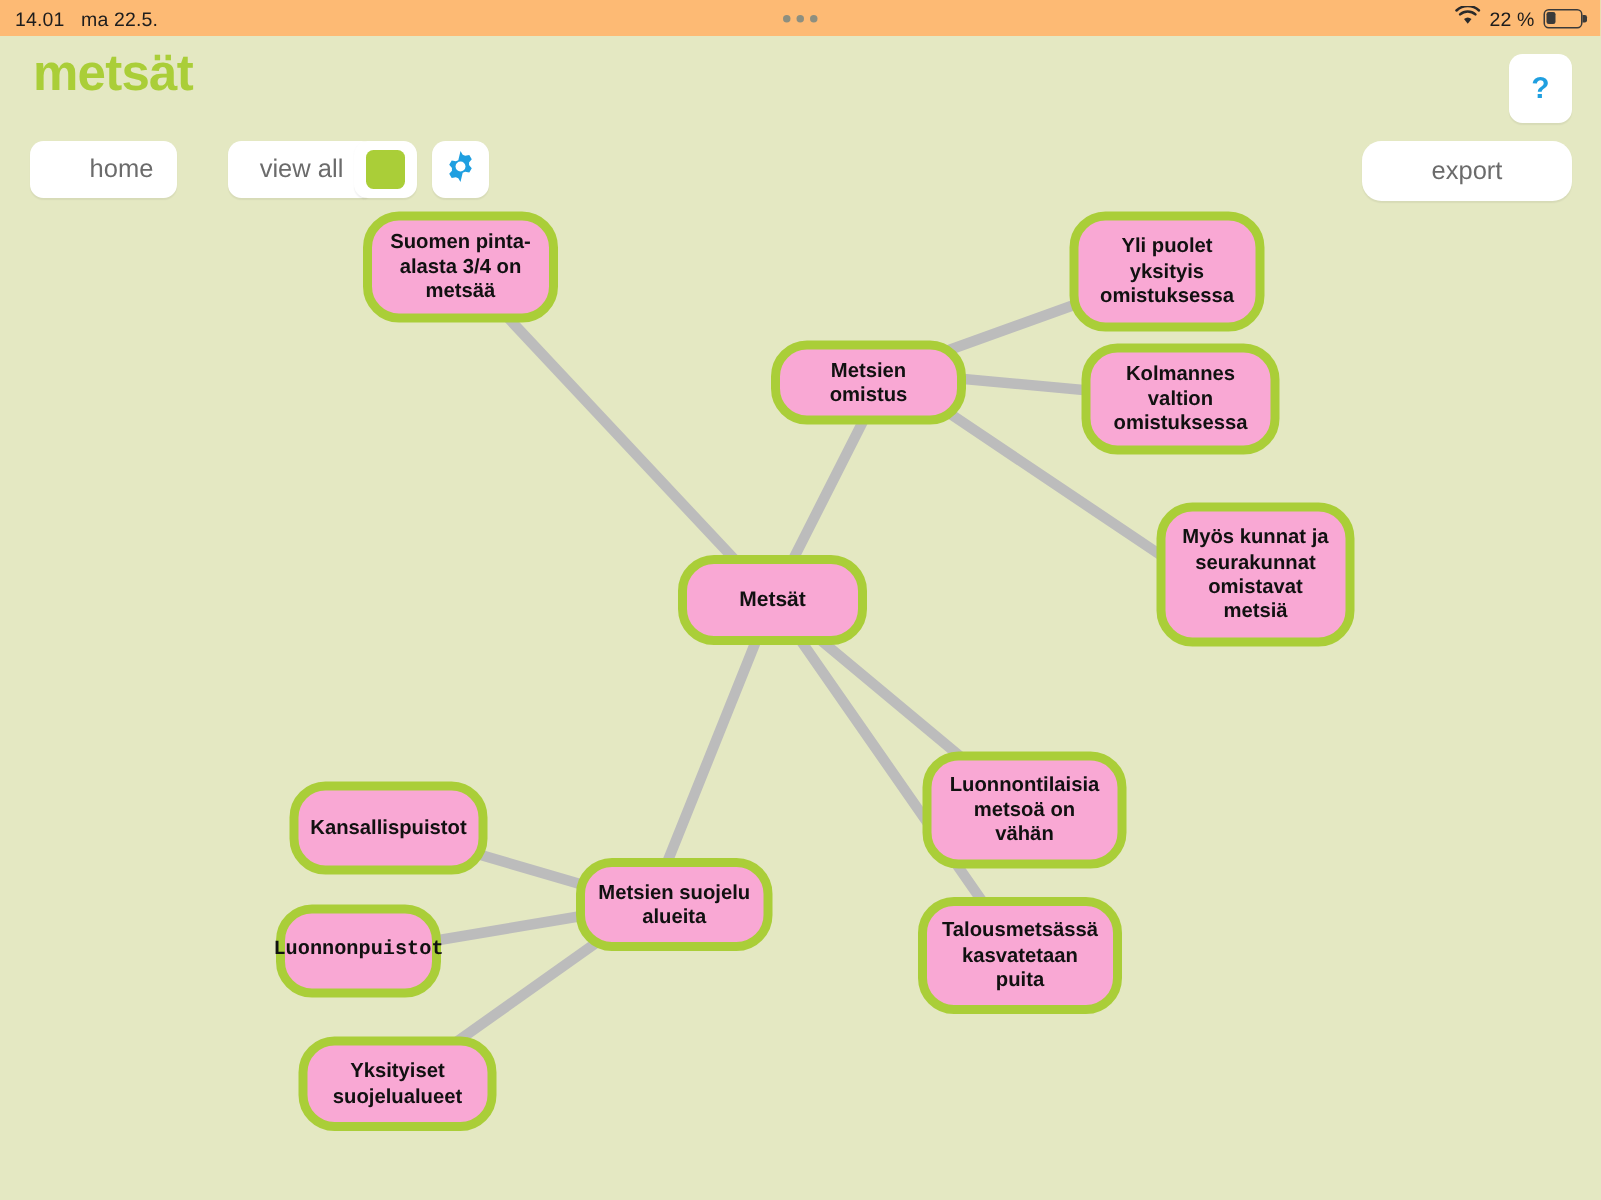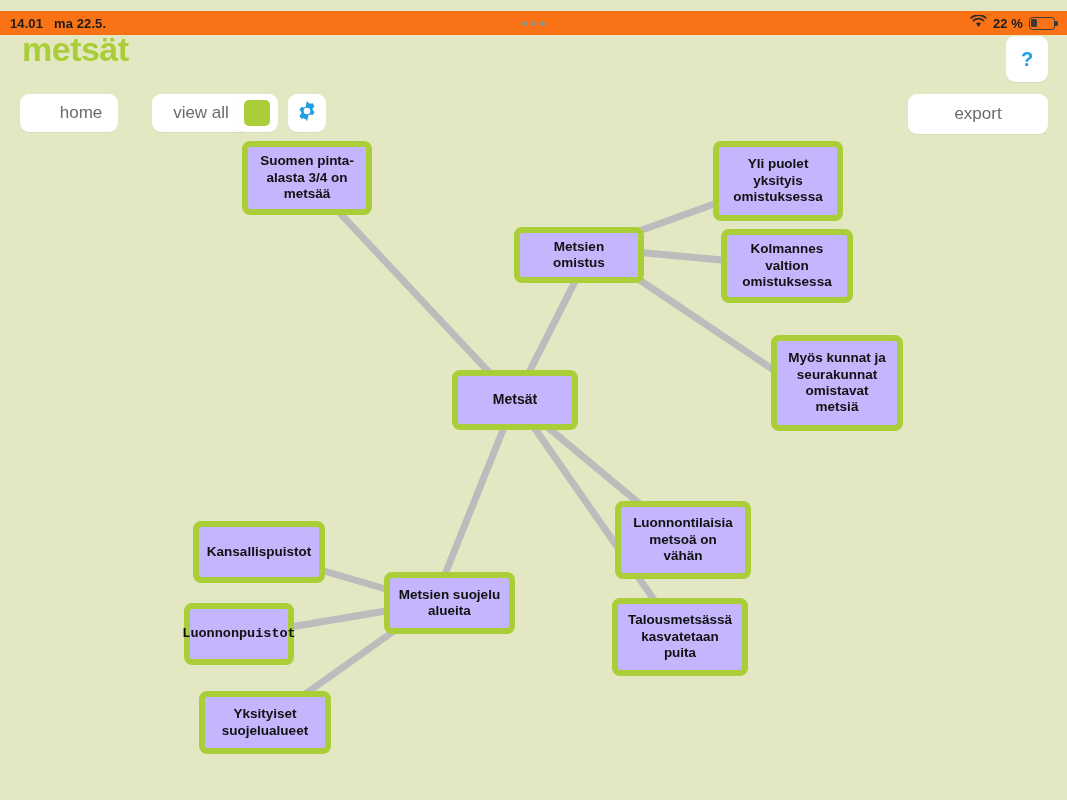--- a/index.html
+++ b/index.html
@@ -12,29 +12,29 @@
 
   body {
     font-family: "Liberation Sans", sans-serif;
     background: #e4e8c2;
     position: relative;
   }
 
   
   #status-bar {
     position: absolute;
-    top: 11px; left: 0;
+    top: 0; left: 0;
     width: 1067px;
     height: 24px;
-    background: #f97316;
+    background: #fdba74;
     display: flex;
     align-items: center;
     font-size: 13px;
     color: #1d1d1d;
-    font-weight: 700;
+    font-weight: 400;
     letter-spacing: 0.1px;
   }
   #status-left {
     position: absolute;
     left: 10px;
     display: flex;
     gap: 11px;
     align-items: center;
   }
   #status-center {
@@ -106,41 +106,41 @@
     font-weight: 500;
     box-shadow: 0 1px 1px rgba(0,0,0,0.06);
     cursor: pointer;
     padding: 0;
   }
   #btn-home   { left: 20px;  top: 94px; width: 98px;  height: 38px; padding-left: 24px; }
   #btn-viewall{ left: 128px; top: 94px; width: 98px;  height: 38px; margin-left: 24px; }
   #btn-color  { left: 236px; top: 94px; width: 42px;  height: 38px; }
   #btn-gear   { left: 288px; top: 94px; width: 38px;  height: 38px; }
   #btn-help   { left: 1006px;top: 36px; width: 42px;  height: 46px; font-size: 20px; color: #1f9fe0; font-weight: bold; }
-  #btn-export { left: 908px; top: 94px; width: 140px; height: 40px; }
+  #btn-export { left: 908px; top: 94px; width: 140px; height: 40px; border-radius: 13px; }
 
   #color-swatch {
     width: 26px; height: 26px;
     background: #aace38;
     border-radius: 5px;
   }
 
   
   #map-canvas {
     position: absolute;
     left: 0; top: 0;
     width: 1067px; height: 800px;
     pointer-events: none;
   }
 
   .node {
     position: absolute;
-    background: #c4b5fd;
+    background: #f9a8d4;
     border: 6px solid #aace38;
-    border-radius: 8px;
+    border-radius: 24px;
     display: flex;
     align-items: center;
     justify-content: center;
     text-align: center;
     font-size: 13.5px;
     font-weight: bold;
     color: #111111;
     line-height: 1.22;
     padding: 22px 6px;
     cursor: pointer;

